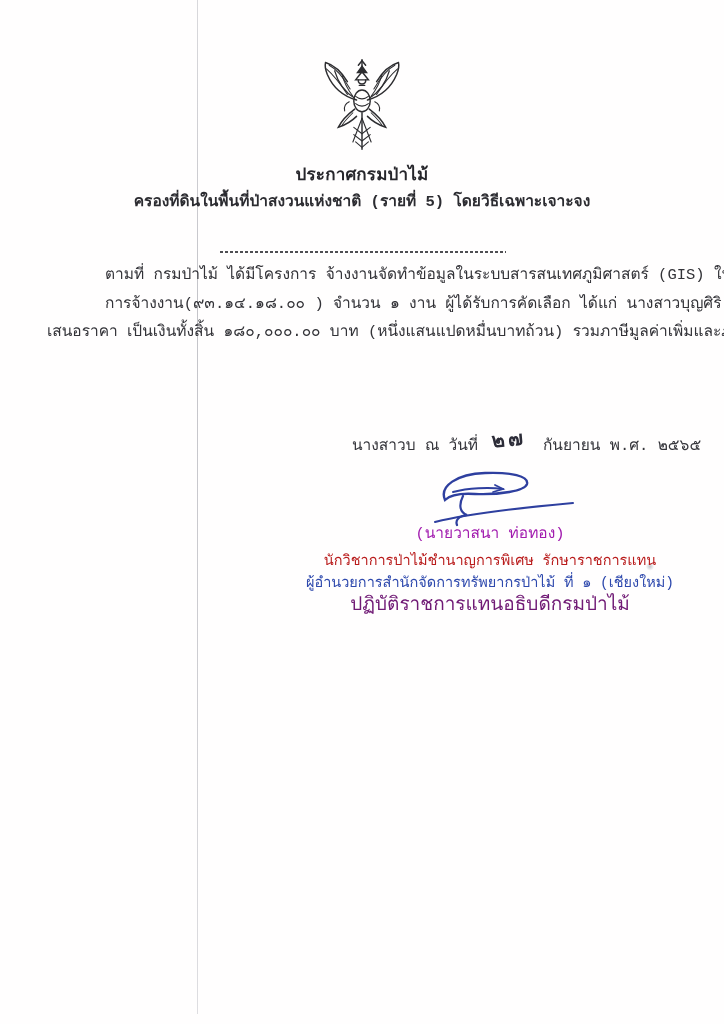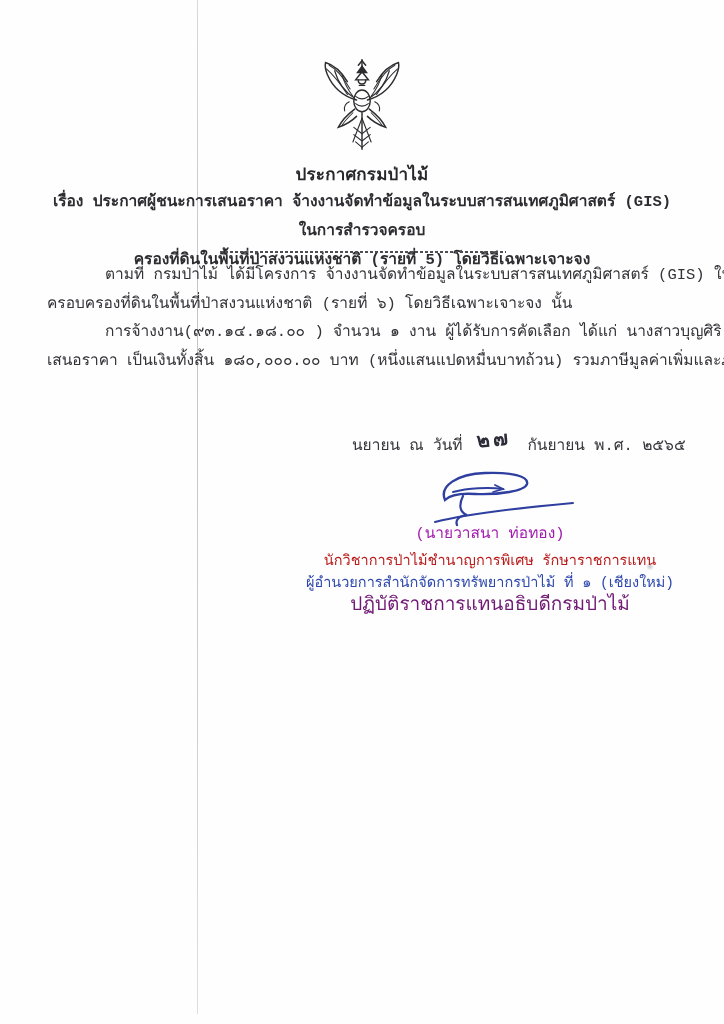--- a/index.html
+++ b/index.html
@@ -117,35 +117,33 @@
     <path d="M51 84 L60 91 L69 84" stroke-width="1.2"></path>
     <path d="M53 92 L60 98 L67 92" stroke-width="1.2"></path>
 
     <path d="M46 48 C42 50 40 54 41 58" stroke-width="1.2"></path>
     <path d="M74 48 C78 50 80 54 79 58" stroke-width="1.2"></path>
   </svg>
 
   <div class="agency-title">ประกาศกรมป่าไม้</div>
 
   <div class="subject">
-    <div>เรื่อง ประกาศผู้ชนะการเสนอราคา จ้างงานจัดทำข้อมูลในระบบสารสนเทศภูมิศาสตร์ (GIS) ในการสำรวจครอบ</div>
     <div>ครองที่ดินในพื้นที่ป่าสงวนแห่งชาติ (รายที่ 5) โดยวิธีเฉพาะเจาะจง</div>
   </div>
 
   <div class="separator"></div>
 
   <div class="body-text">
     <div class="body-line indent">ตามที่ กรมป่าไม้ ได้มีโครงการ จ้างงานจัดทำข้อมูลในระบบสารสนเทศภูมิศาสตร์ (GIS) ในการสำรวจ</div>
-    <div class="body-line">ครอบครองที่ดินในพื้นที่ป่าสงวนแห่งชาติ (รายที่ ๖) โดยวิธีเฉพาะเจาะจง  นั้น</div>
     <div class="body-line indent">การจ้างงาน(๙๓.๑๔.๑๘.๐๐ ) จำนวน ๑ งาน ผู้ได้รับการคัดเลือก ได้แก่ นางสาวบุญศิริ สุนิลหงษ์ โดย</div>
     <div class="body-line">เสนอราคา เป็นเงินทั้งสิ้น ๑๘๐,๐๐๐.๐๐ บาท (หนึ่งแสนแปดหมื่นบาทถ้วน) รวมภาษีมูลค่าเพิ่มและภาษีอื่น ค่าขนส่ง</div>
   </div>
 
   <div class="date-line">
-    <span>นยายน ณ วันที่</span>
+    <span>นางสาวบ ณ วันที่</span>
     <span class="day-hand">๒๗</span>
     <span>กันยายน พ.ศ. ๒๕๖๕</span>
   </div>
 
   <div class="sign-block">
 
     <svg class="signature-svg" viewBox="0 0 170 58" fill="none" stroke="#2e3f9f" stroke-width="2.4" stroke-linecap="round">
       <path d="M22 30 C16 16 34 4 62 3 C88 2 106 6 104 14 C102 21 76 25 52 24 C36 23 26 26 22 30 Z"></path>
       <path d="M30 22 C45 18 66 17 80 19" stroke-width="2"></path>
       <path d="M72 15 L80 19 L70 22" stroke-width="1.8"></path>

